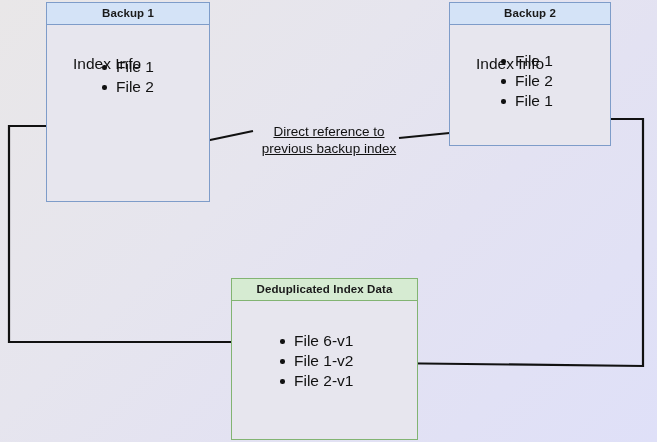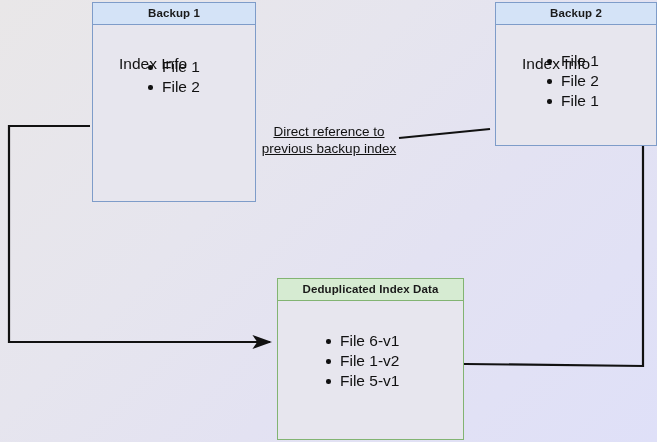--- a/index.html
+++ b/index.html
@@ -24,21 +24,20 @@
     left: 0;
     top: 0;
     width: 657px;
     height: 442px;
     pointer-events: none;
   }
   .box {
     position: absolute;
     box-sizing: border-box;
     background: #e7e6ee;
-    margin-left: 46px;
   }
   .box.blue {
     border: 1.6px solid #7e9cc9;
   }
   .box.green {
     border: 1.6px solid #82b472;
   }
   .box-header {
     box-sizing: border-box;
     height: 22px;
@@ -149,21 +148,21 @@
       </ul>
     </div>
   </div>
 
   <div class="box green" style="left:231px; top:278px; width:187px; height:162px;">
     <div class="box-header">Deduplicated Index Data</div>
     <div class="box-body">
       <ul class="item-list" id="dd-list">
         <li>File 6-v1</li>
         <li>File 1-v2</li>
-        <li>File 5-v1</li>
+        <li>File 2-v1</li>
       </ul>
     </div>
   </div>
 
   <div class="edge-label" style="left:248px; top:123px; width:162px;">
     <div>Direct reference to</div>
     <div>previous backup index</div>
   </div>
 
 </div>

